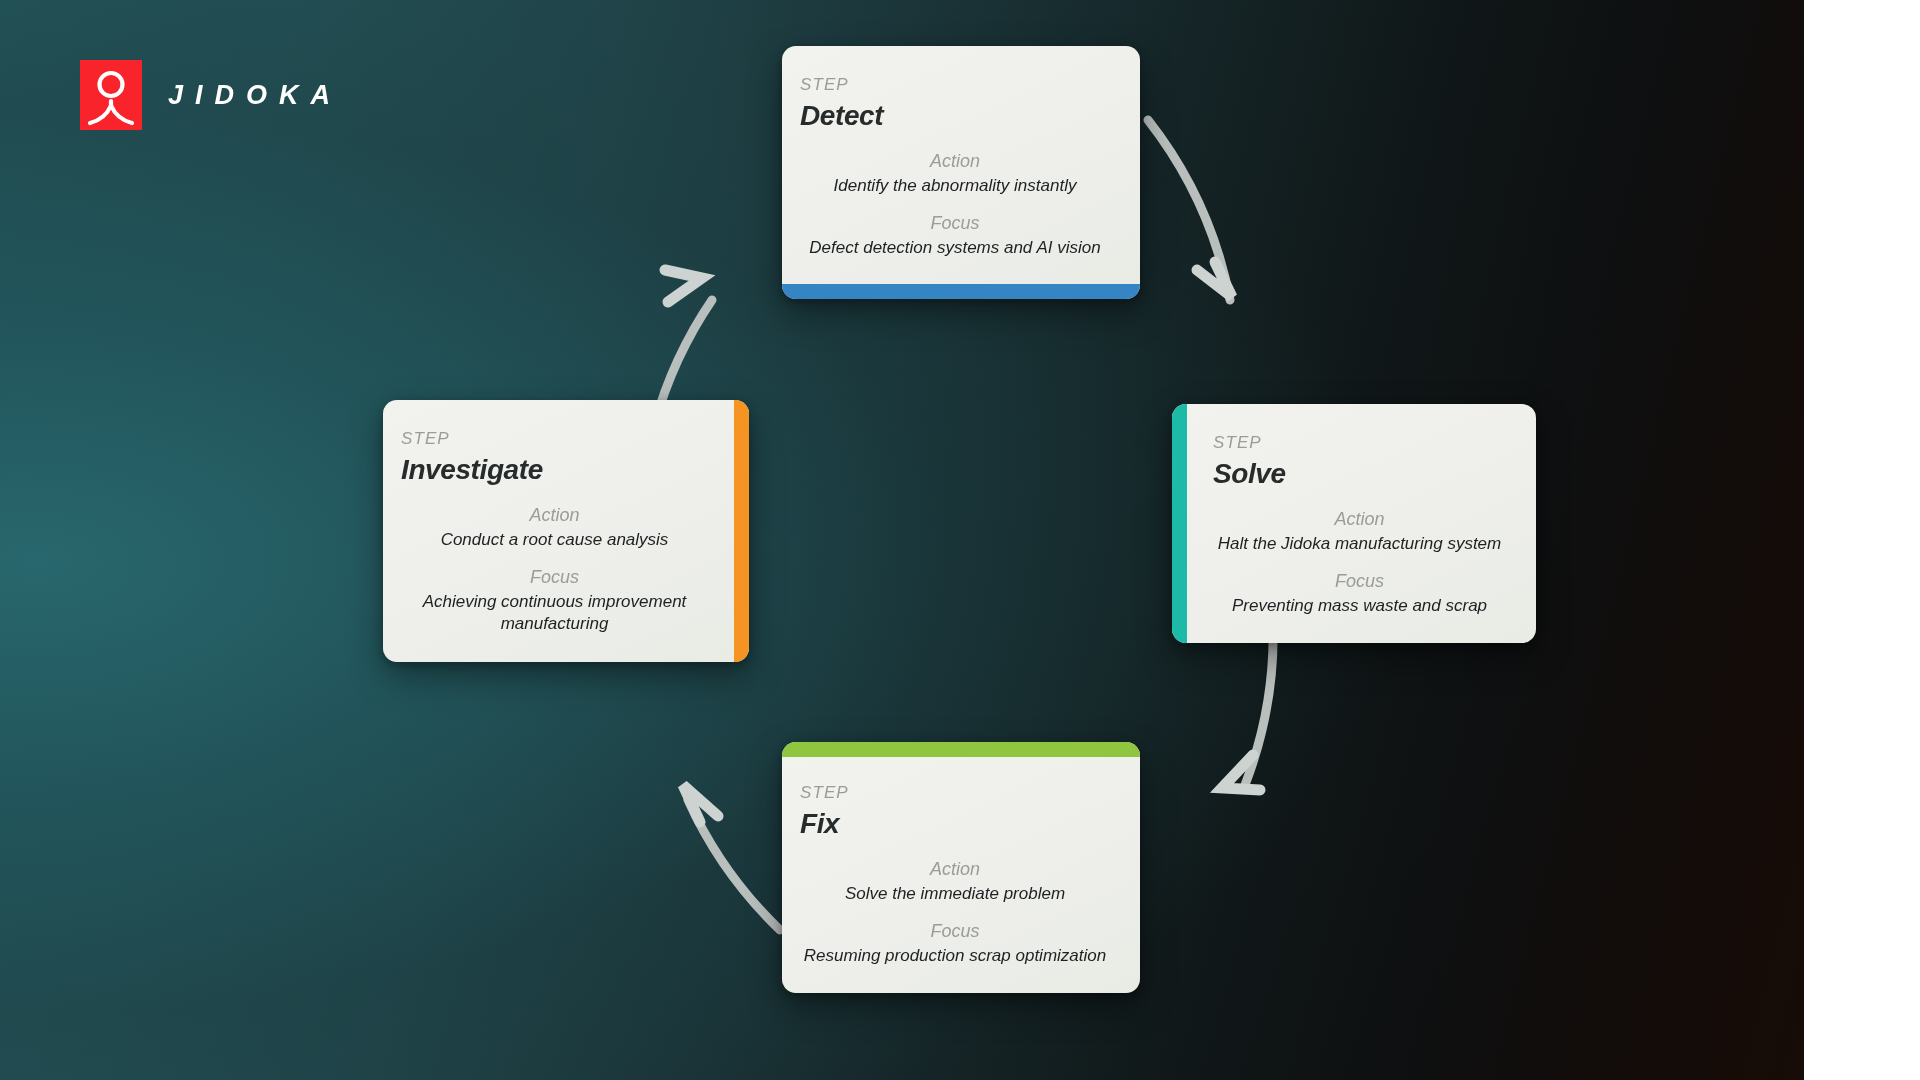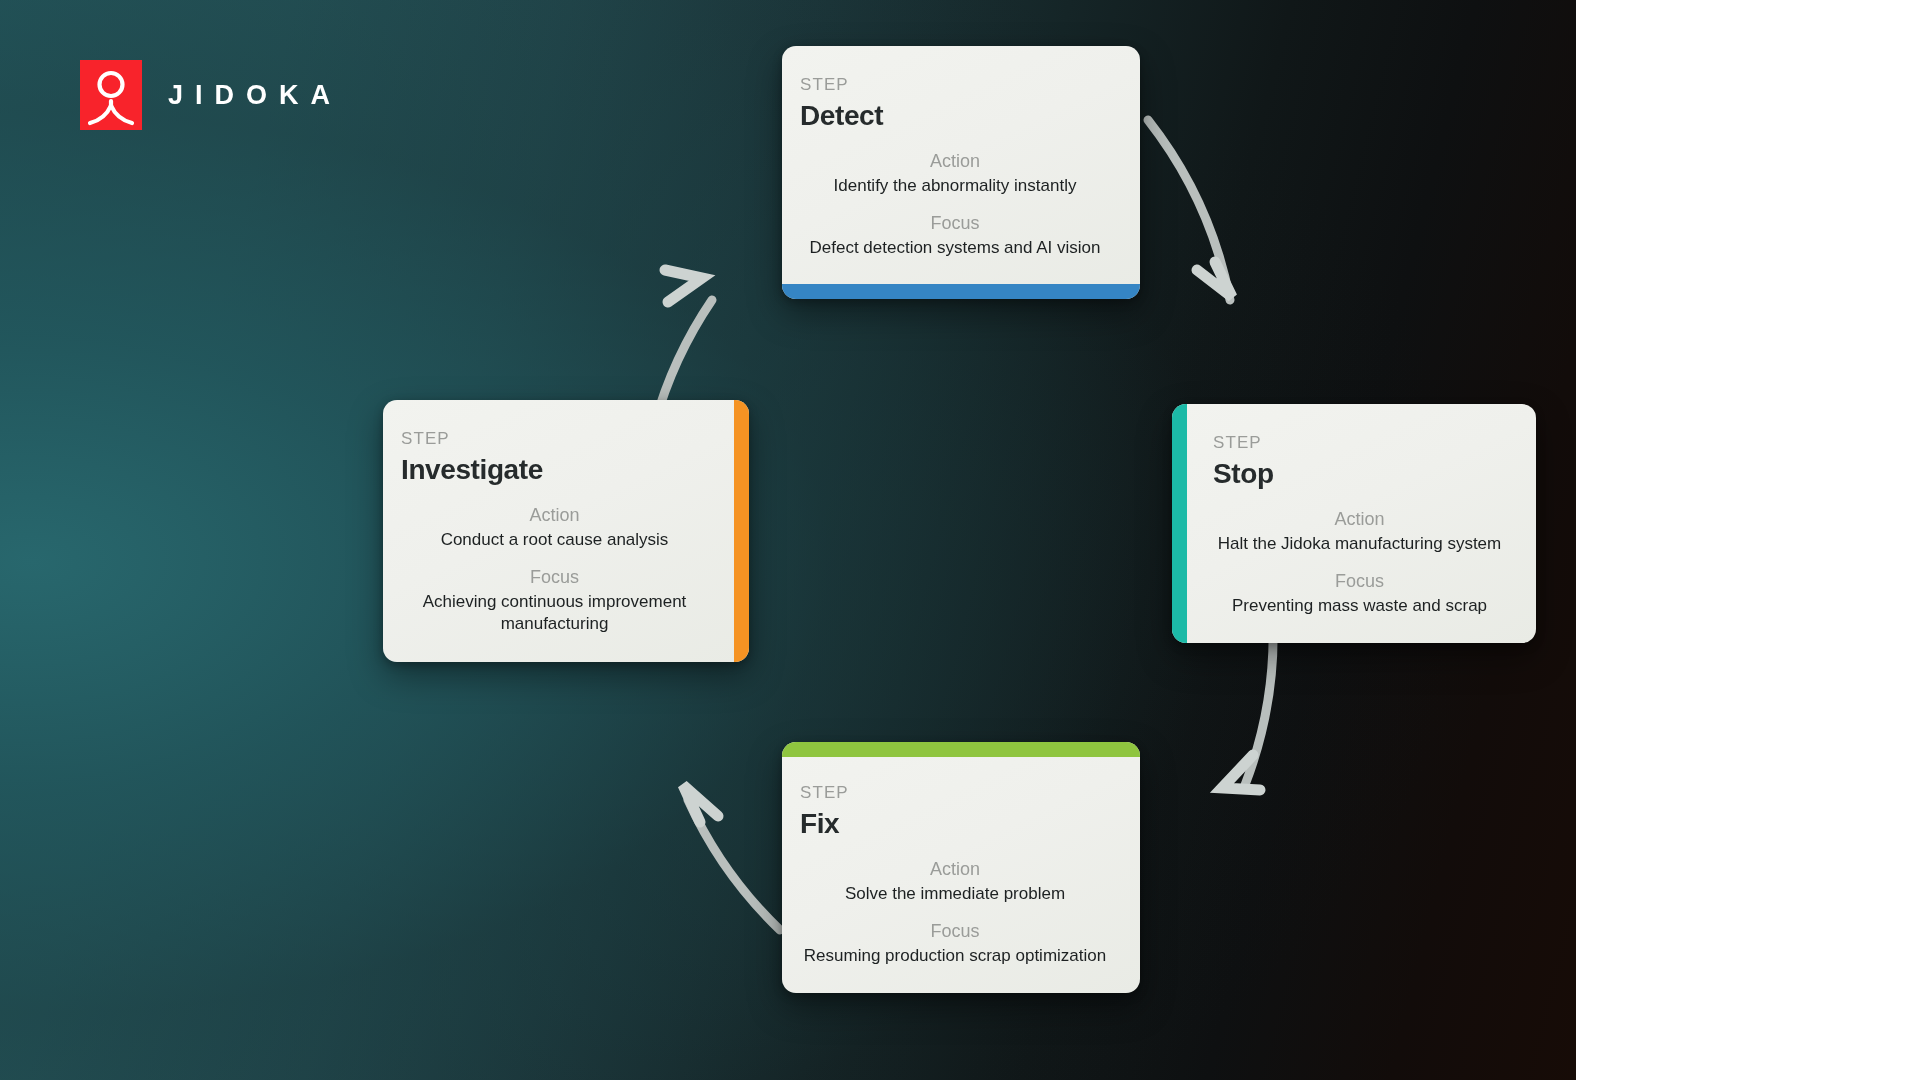--- a/index.html
+++ b/index.html
@@ -5,25 +5,26 @@
   * { margin:0; padding:0; box-sizing:border-box; }
 
   html, body {
     width:1920px; height:1080px;
     overflow:hidden;
     font-family:"Liberation Sans", sans-serif;
   }
 
   #stage {
     position:relative;
-    width:1576px; height:1080px;
+    width:1804px; height:1080px;
     background:
       radial-gradient(115% 95% at 2% 52%, rgba(40,104,110,0.95) 0%, rgba(33,86,92,0.80) 22%, rgba(27,62,66,0.45) 44%, rgba(20,28,30,0.06) 66%, rgba(0,0,0,0) 80%),
       linear-gradient(104deg, #24585e 0%, #245257 16%, #21464b 31%, #1b3539 45%, #152527 58%, #101718 70%, #0e1011 80%, #120c0a 90%, #170c07 100%);
     overflow:hidden;
+    font-style:italic;
   }
 
   
   #logo {
     position:absolute; left:80px; top:60px;
     display:flex; align-items:center; gap:26px;
   }
   #logo-mark {
     position:relative;
     width:62px; height:70px;
@@ -154,21 +155,21 @@
         <div class="field-label">Focus</div>
         <div class="field-value">Defect detection systems and AI vision</div>
       </div>
     </div>
     <div class="accent accent-bottom" style="background: rgb(53, 133, 196);"></div>
   </div>
 
   <div class="card" id="card-stop">
     <div class="card-body">
       <div class="step-label">STEP</div>
-      <div class="step-title">Stop</div>
+      <div class="step-title">Solve</div>
       <div class="field">
         <div class="field-label">Action</div>
         <div class="field-value">Halt the Jidoka manufacturing system</div>
       </div>
       <div class="field">
         <div class="field-label">Focus</div>
         <div class="field-value">Preventing mass waste and scrap</div>
       </div>
     </div>
     <div class="accent accent-left" style="background: rgb(28, 186, 167);"></div>

